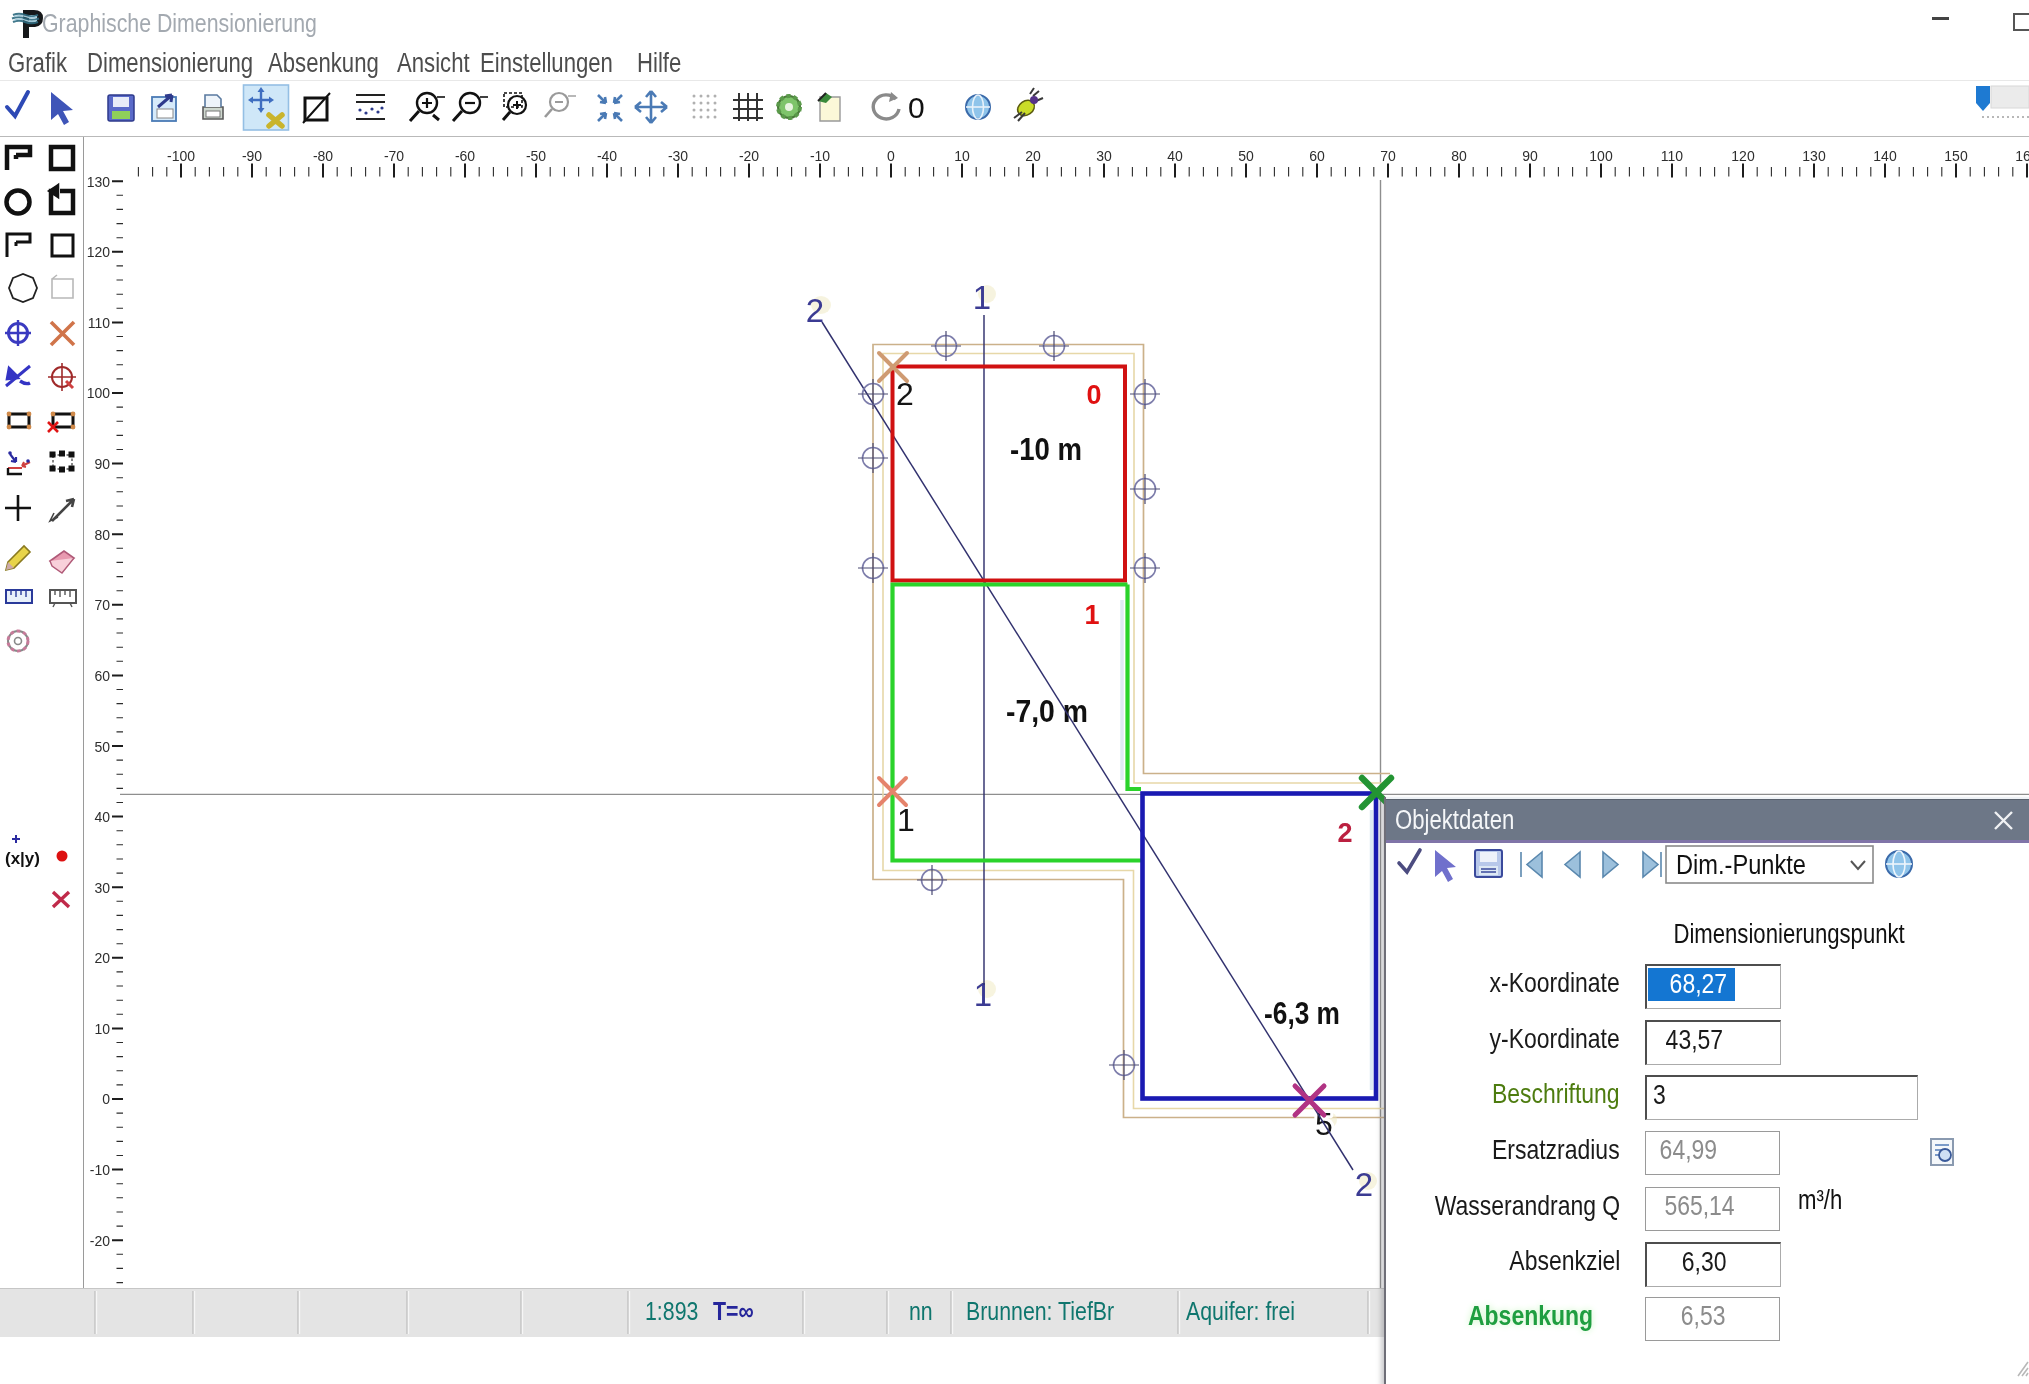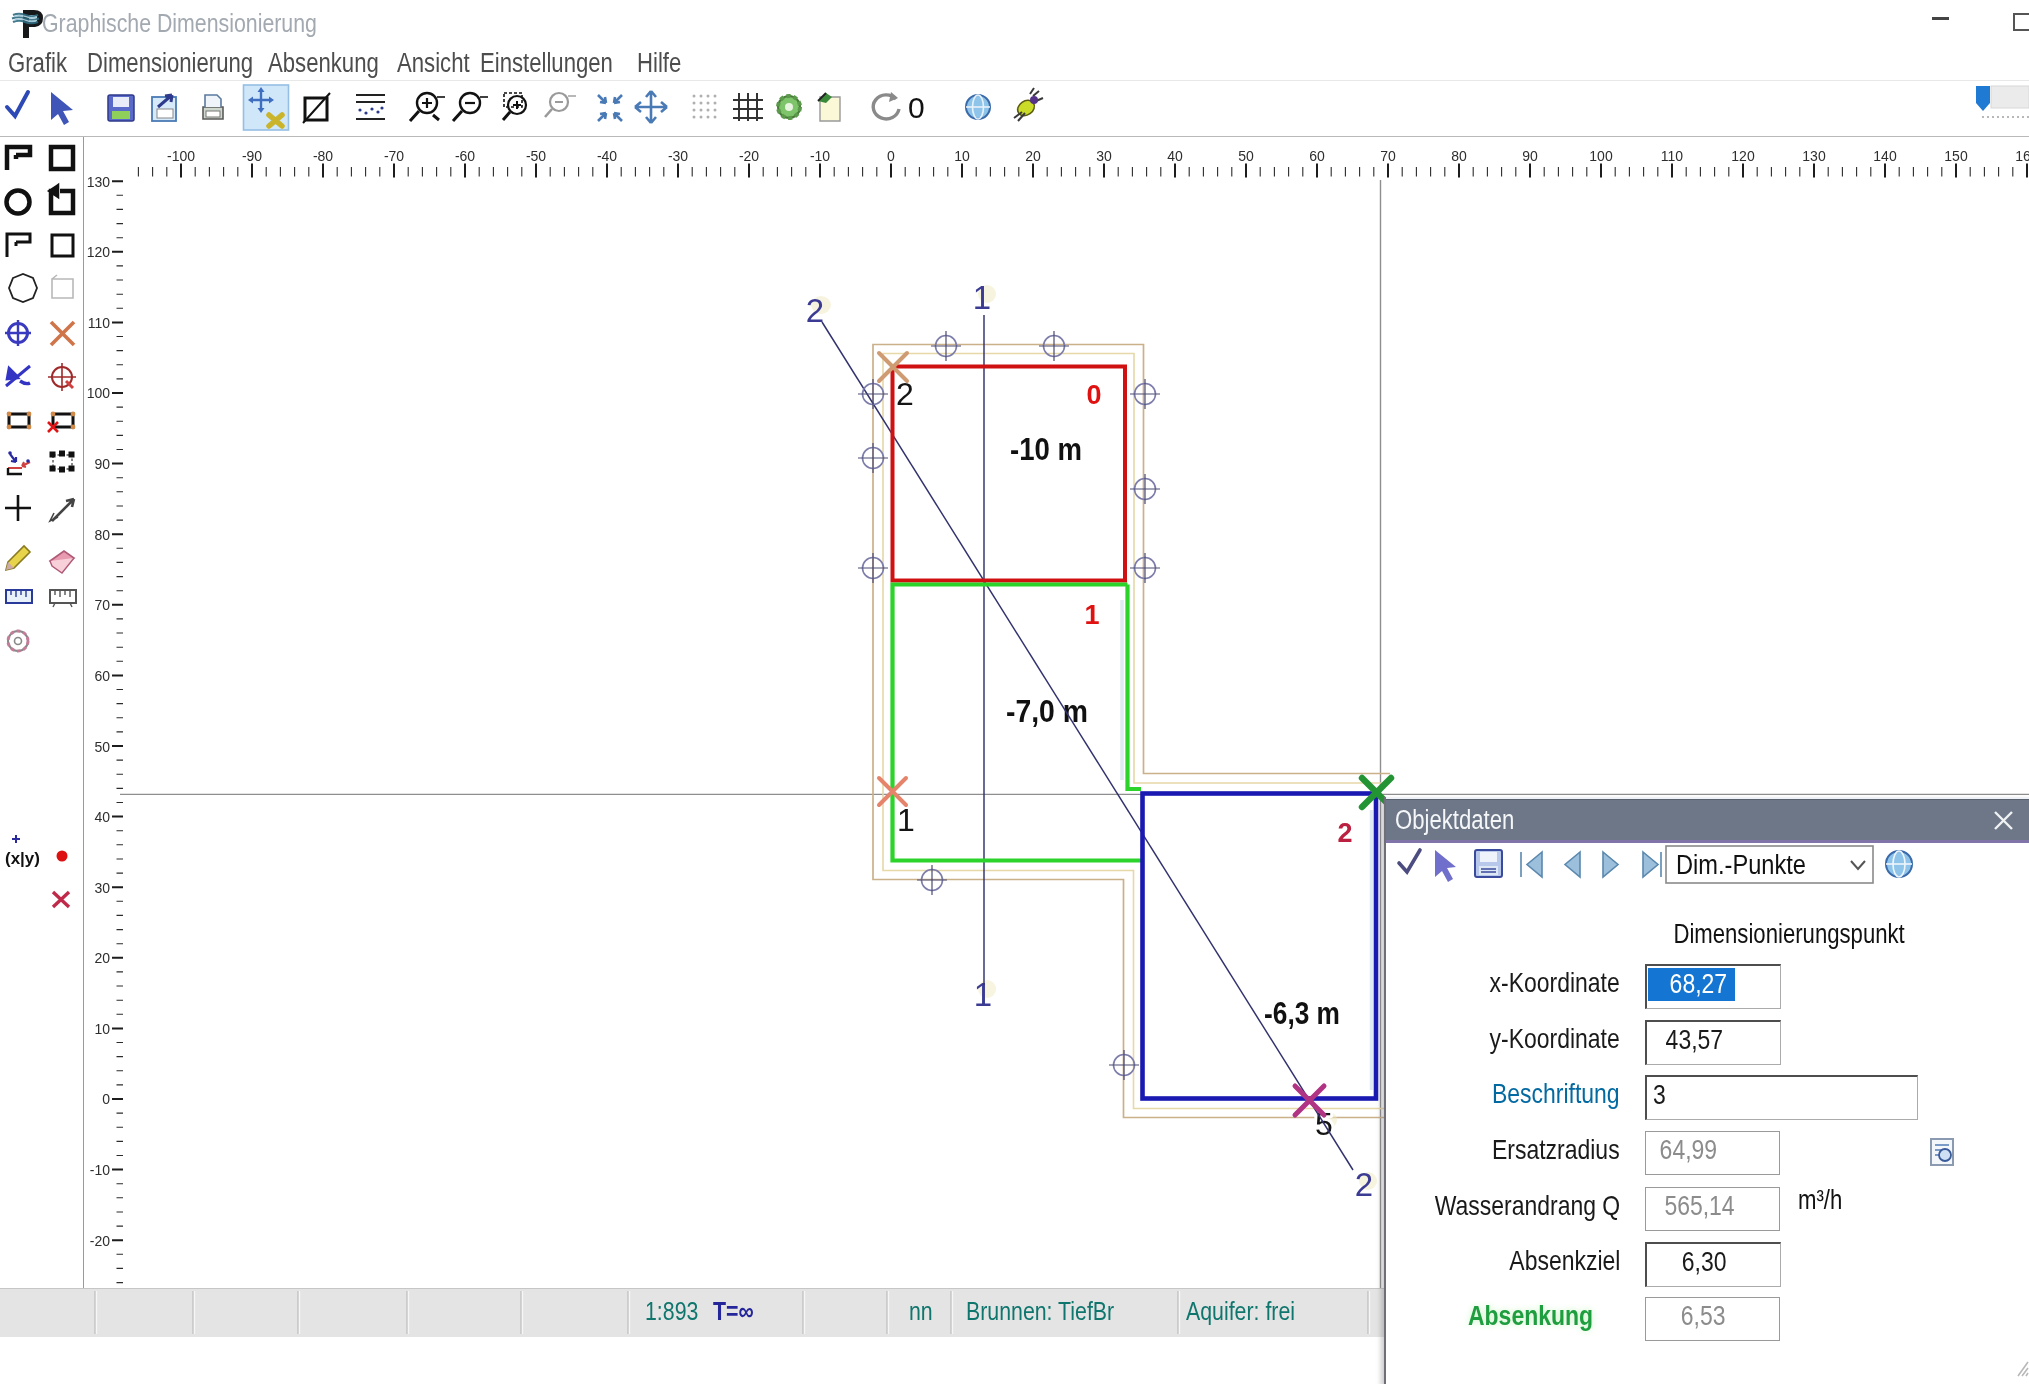--- a/index.html
+++ b/index.html
@@ -469,21 +469,21 @@
     <path d="M465,18 l7,8 7,-8" stroke="#555" stroke-width="2" fill="none"></path>
     <circle cx="513" cy="21" r="13" fill="#8fc4ea" stroke="#3a6aaa" stroke-width="2"></circle>
     <ellipse cx="513" cy="21" rx="6" ry="13" fill="none" stroke="#eef6fc" stroke-width="1.6"></ellipse>
     <path d="M500,21 h26" stroke="#eef6fc" stroke-width="1.6"></path>
   </svg>
 
   <div class="abs" style="left:262px;top:122px;width:270px;text-align:center;font-size:27px;font-weight:normal;color:#111;"><span class="sxc">Dimensionierungspunkt</span></div>
 
   <div class="abs" style="left:0;top:170px;width:234px;text-align:right;font-size:28px;color:#1a1a1a;"><span class="sxr">x-Koordinate</span></div>
   <div class="abs" style="left:0;top:226px;width:234px;text-align:right;font-size:28px;color:#1a1a1a;"><span class="sxr">y-Koordinate</span></div>
-  <div class="abs" style="left:0;top:281px;width:234px;text-align:right;font-size:28px;color:#0369a1;"><span class="sxr">Beschriftung</span></div>
+  <div class="abs" style="left:0;top:281px;width:234px;text-align:right;font-size:28px;color:#4d7c0f;"><span class="sxr">Beschriftung</span></div>
   <div class="abs" style="left:0;top:337px;width:234px;text-align:right;font-size:28px;color:#1a1a1a;"><span class="sxr">Ersatzradius</span></div>
   <div class="abs" style="left:0;top:393px;width:234px;text-align:right;font-size:28px;color:#1a1a1a;"><span class="sxr">Wasserandrang Q</span></div>
   <div class="abs" style="left:0;top:448px;width:234px;text-align:right;font-size:28px;color:#1a1a1a;"><span class="sxr">Absenkziel</span></div>
   <div class="abs" style="left:0;top:503px;width:234px;text-align:right;font-size:28px;font-weight:bold;color:#1f9e40;text-shadow:0 0 8px #c8f5c0;"><span class="sx">Absenkung</span></div>
 
   <div class="abs" style="left:259px;top:167px;width:133px;height:42px;background:#fff;border-top:2px solid #4e4e4e;border-left:2px solid #4e4e4e;border-right:1px solid #ababab;border-bottom:1px solid #ababab;">
      <div class="abs" style="left:1px;top:2px;width:79px;height:33px;background:#1476d2;color:#fff;font-size:28px;text-align:right;padding-right:8px;"><span class="sxr">68,27</span></div>
     </div>
   <div class="abs" style="left:259px;top:223px;width:133px;height:42px;background:#fff;border-top:2px solid #4e4e4e;border-left:2px solid #4e4e4e;border-right:1px solid #ababab;border-bottom:1px solid #ababab;">
      <div class="abs" style="left:1px;top:2px;width:81px;font-size:28px;color:#1a1a1a;text-align:center;"><span class="sxr">43,57</span></div>

